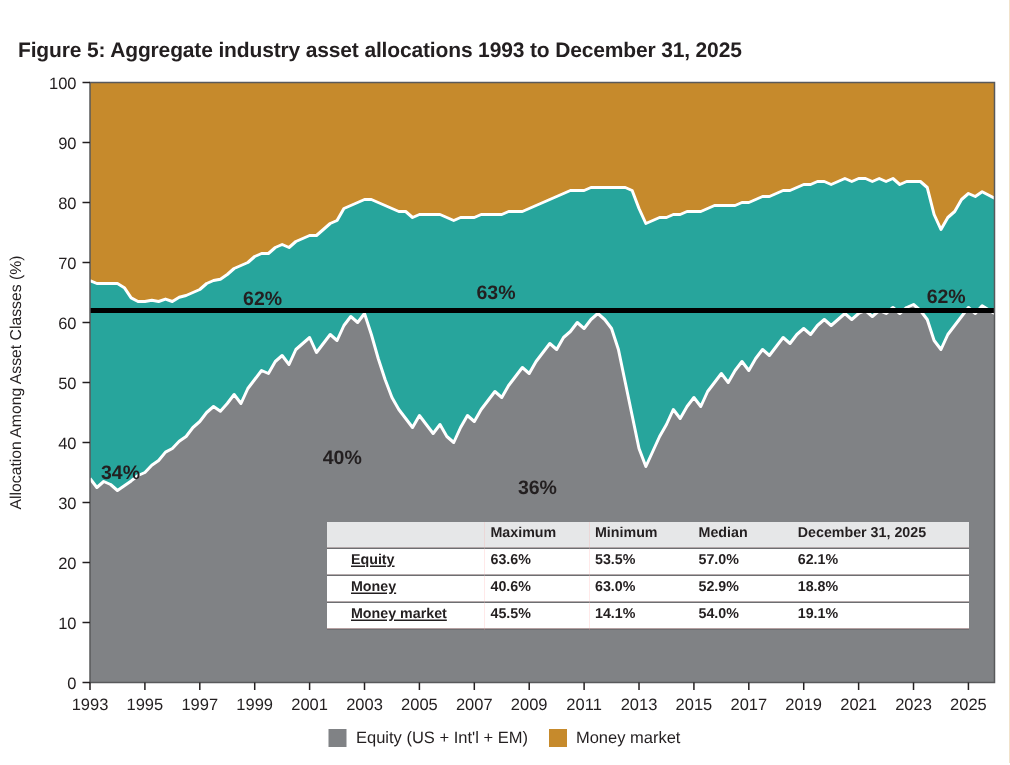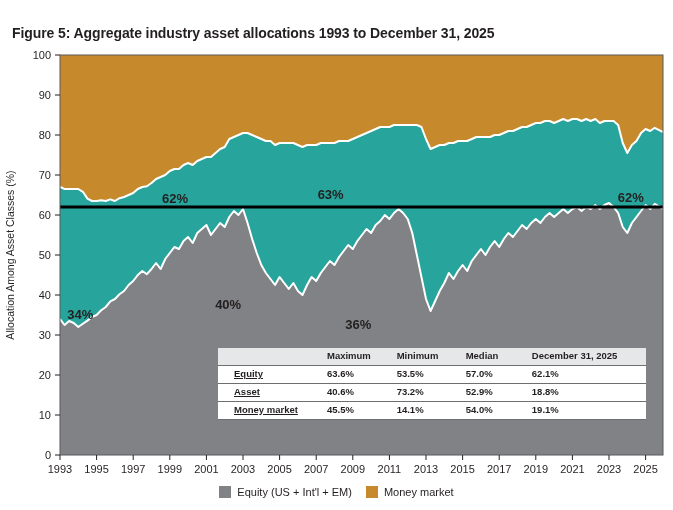--- a/index.html
+++ b/index.html
@@ -224,23 +224,23 @@
     </thead>
     <tbody>
       <tr>
         <td class="rowhead">Equity</td>
         <td>63.6%</td>
         <td>53.5%</td>
         <td>57.0%</td>
         <td>62.1%</td>
       </tr>
       <tr>
-        <td class="rowhead">Asset</td>
+        <td class="rowhead">Money</td>
         <td>40.6%</td>
-        <td>73.2%</td>
+        <td>63.0%</td>
         <td>52.9%</td>
         <td>18.8%</td>
       </tr>
       <tr>
         <td class="rowhead">Money market</td>
         <td>45.5%</td>
         <td>14.1%</td>
         <td>54.0%</td>
         <td>19.1%</td>
       </tr>

